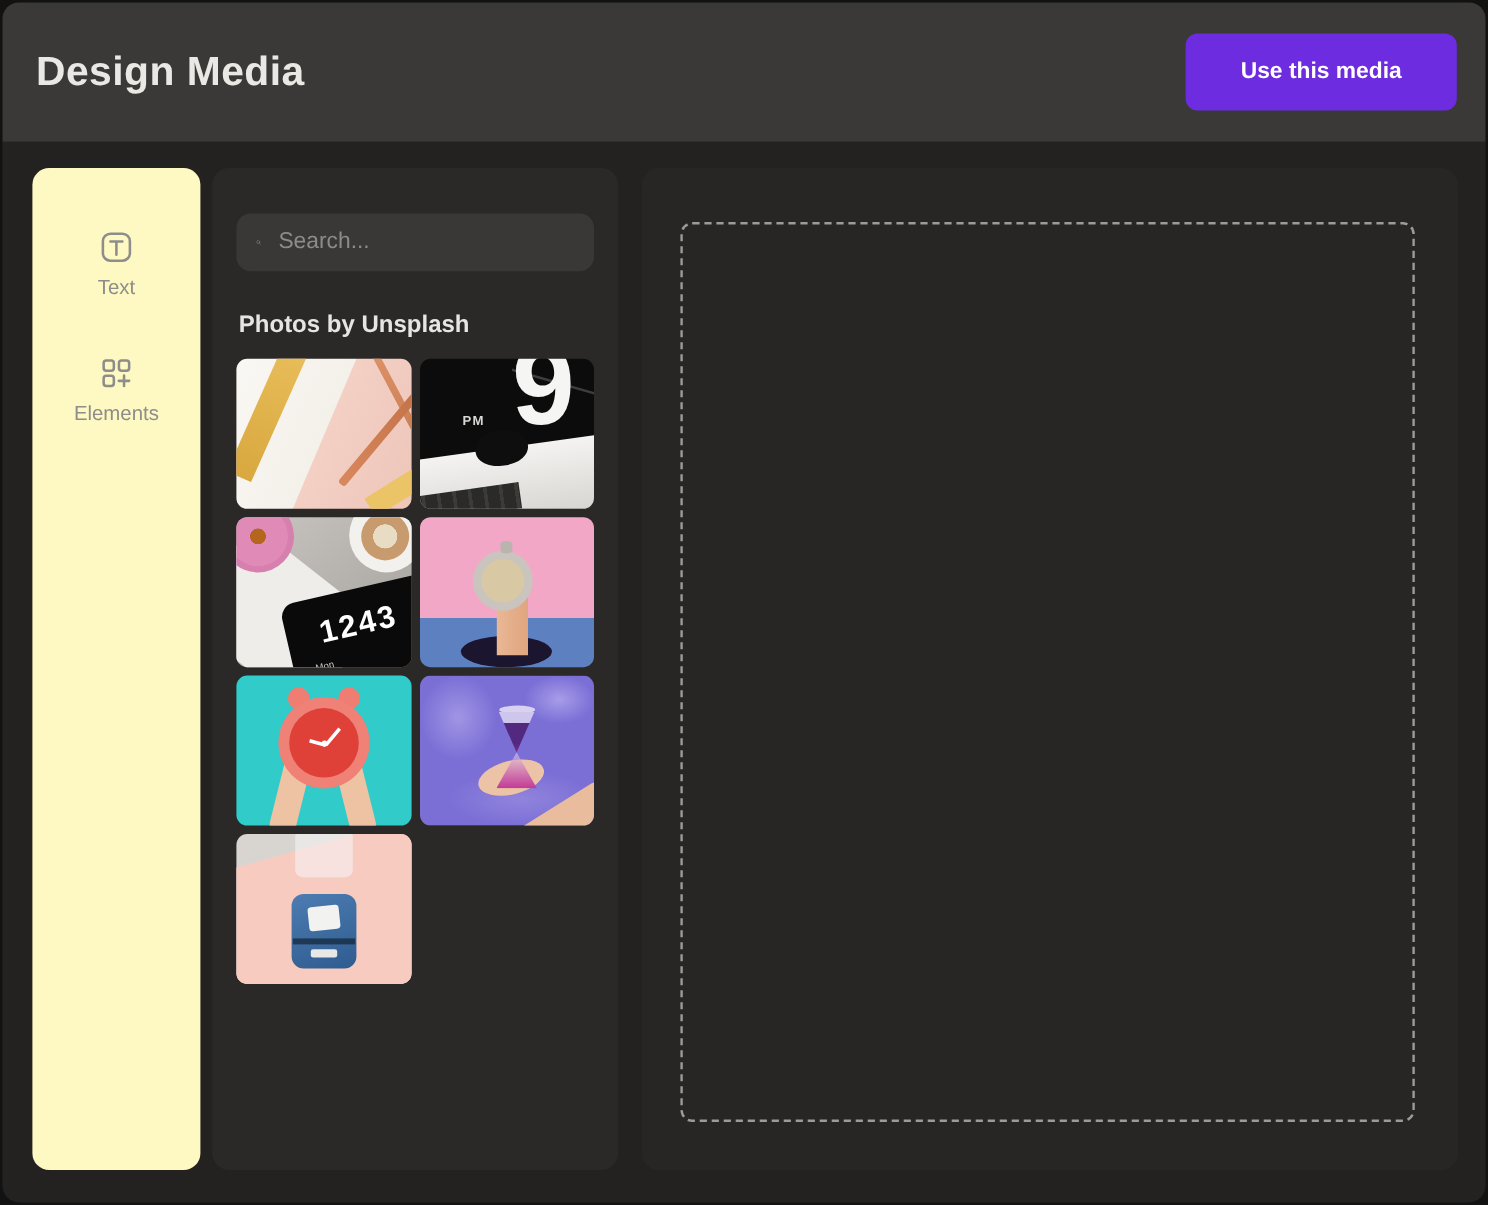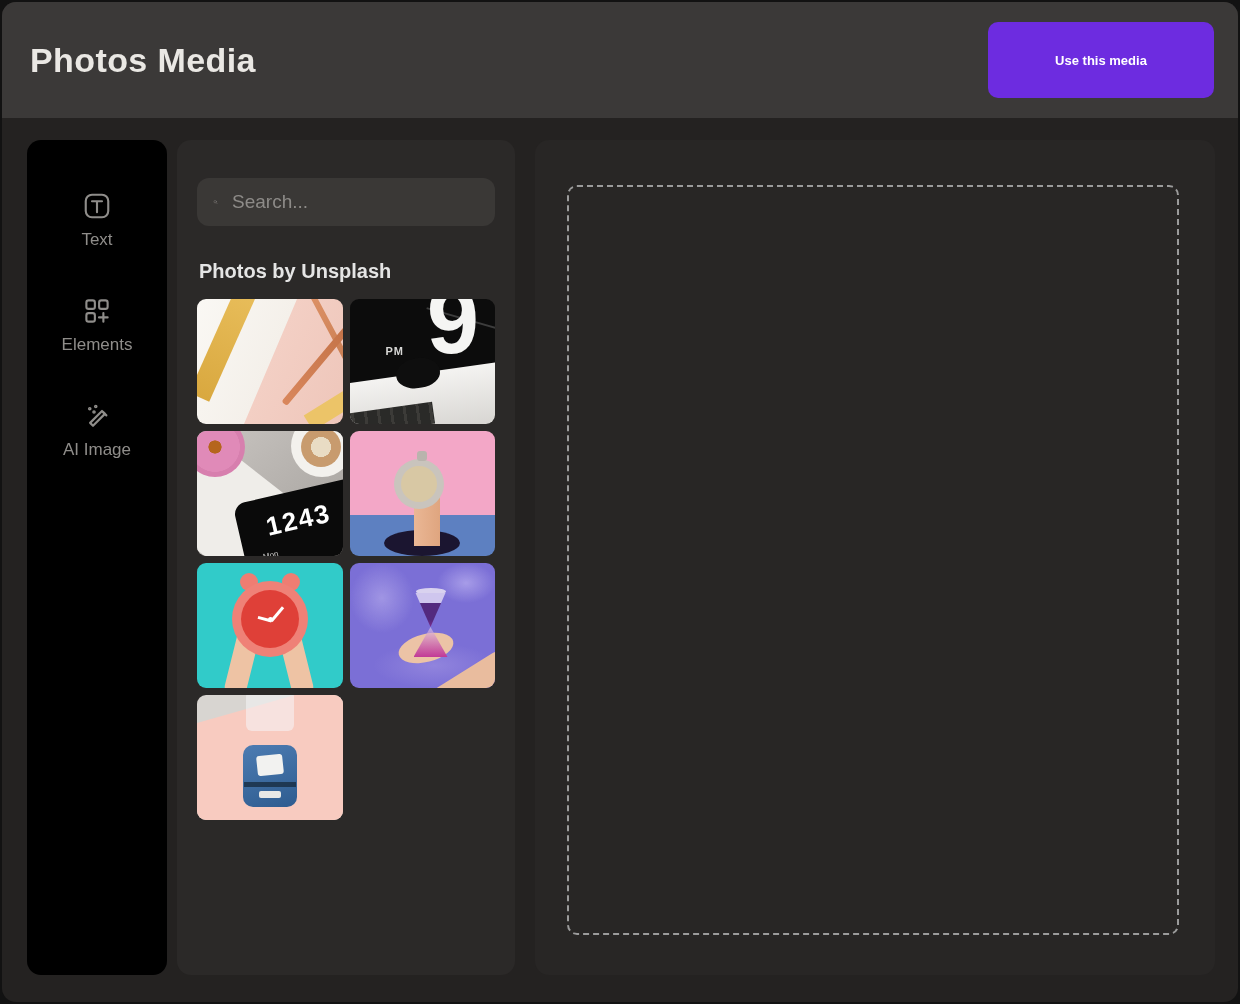--- a/index.html
+++ b/index.html
@@ -8,28 +8,28 @@
     font-family:"Liberation Sans",sans-serif;position:relative;
   }
   .window{position:absolute;inset:2px;border-radius:14px;background:#242221;overflow:hidden;}
   
   .header{
     height:116px;background:#3b3938;display:flex;align-items:center;
     justify-content:space-between;padding:0 24px 0 28px;
   }
   .page-title{font-size:34px;font-weight:700;color:#eae8e4;letter-spacing:.4px;}
   .use-btn{
-    width:226px;height:76px;border:none;border-radius:10px;background:#6d2ce0;
-    color:#ffffff;font-size:13px;font-weight:700;cursor:pointer;
+    width:226px;height:64px;border:none;border-radius:10px;background:#6d2ce0;
+    color:#ffffff;font-size:19px;font-weight:700;cursor:pointer;
     font-family:"Liberation Sans",sans-serif;
   }
   
   .main{display:flex;padding:22px 0 0 25px;height:864px;box-sizing:content-box;}
   .sidebar{
-    width:140px;height:835px;background:#000000;border-radius:14px;
+    width:140px;height:835px;background:#fef9c3;border-radius:14px;
     margin-right:10px;display:flex;flex-direction:column;align-items:center;
     padding-top:34px;box-sizing:border-box;
   }
   .tab{
     width:130px;padding:17px 0;margin-bottom:12px;border-radius:12px;
     display:flex;flex-direction:column;align-items:center;gap:9px;
     color:#8f8d8a;font-size:17px;cursor:pointer;
   }
   .tab.active{background:#242220;color:#ee64ab;padding:26px 0;}
   .tab svg{width:30px;height:30px;stroke:currentColor;fill:none;stroke-width:1.7;stroke-linecap:round;stroke-linejoin:round;}
@@ -125,21 +125,21 @@
     position:absolute;left:32px;top:45px;width:612px;height:750px;box-sizing:border-box;
     border:2px dashed #9b9b9b;border-radius:10px;
   }
 </style>
 </head>
 <body>
 
 <div class="window">
 
   <header class="header">
-    <div class="page-title">Photos Media</div>
+    <div class="page-title">Design Media</div>
     <button class="use-btn">Use this media</button>
   </header>
 
   <div class="main">
 
     <nav class="sidebar">
       <div class="tab">
         <svg viewBox="0 0 24 24">
           <rect x="3" y="3" width="18" height="18" rx="5"></rect>
           <path d="M8 8.2h8 M12 8.2V17"></path>
@@ -147,30 +147,20 @@
         <span>Text</span>
       </div>
       <div class="tab">
         <svg viewBox="0 0 24 24">
           <rect x="3.5" y="3.5" width="6.8" height="6.8" rx="1.8"></rect>
           <rect x="13.7" y="3.5" width="6.8" height="6.8" rx="1.8"></rect>
           <rect x="3.5" y="13.7" width="6.8" height="6.8" rx="1.8"></rect>
           <path d="M17.1 13.6v6.9 M13.6 17.1h6.9"></path>
         </svg>
         <span>Elements</span>
-      </div>
-      <div class="tab">
-        <svg viewBox="0 0 24 24">
-          <path d="M6.5 19.5L16 10l2.3 2.3-9.5 9.5z" transform="translate(0,-2)"></path>
-          <path d="M17 9l2.5 2.5"></path>
-          <circle cx="6.2" cy="6.2" r="0.6"></circle>
-          <circle cx="11" cy="4.4" r="0.6"></circle>
-          <circle cx="9.6" cy="8.8" r="0.6"></circle>
-        </svg>
-        <span>AI Image</span>
       </div>
     </nav>
 
     <section class="media-panel">
       <div class="search-box">
         <svg viewBox="0 0 24 24">
           <circle cx="10.5" cy="10.5" r="6"></circle>
           <path d="M15 15l5 5"></path>
         </svg>
         <input type="text" placeholder="Search..." style="">

